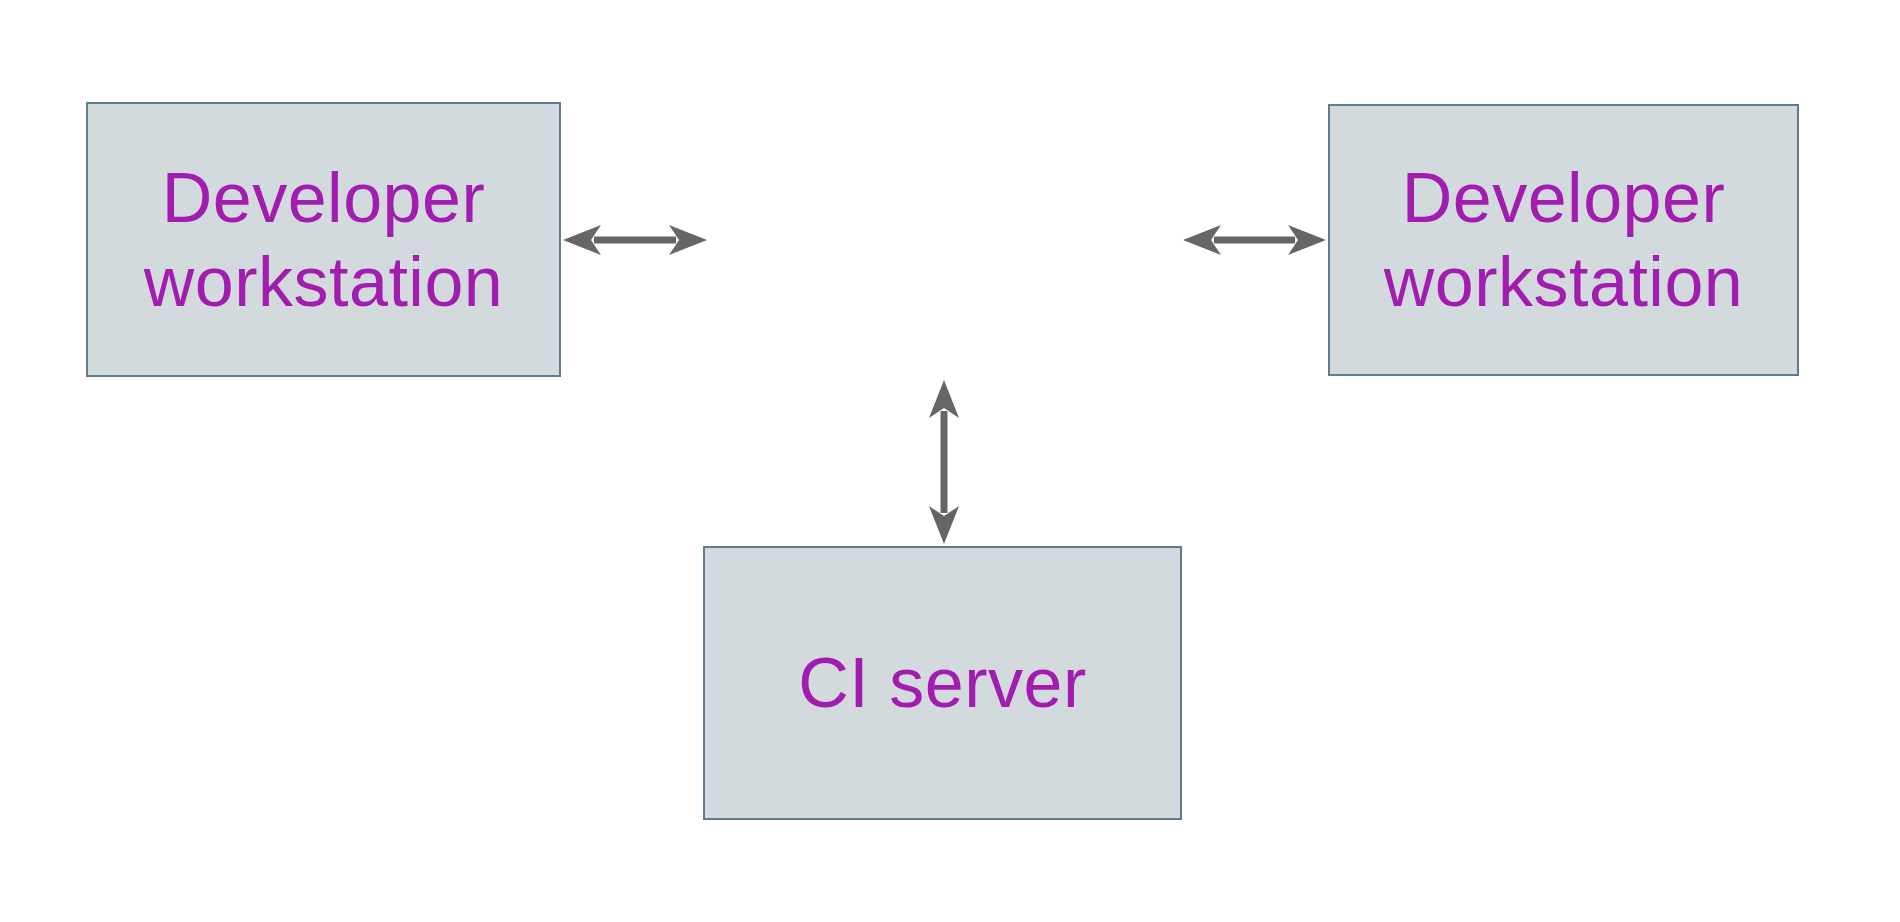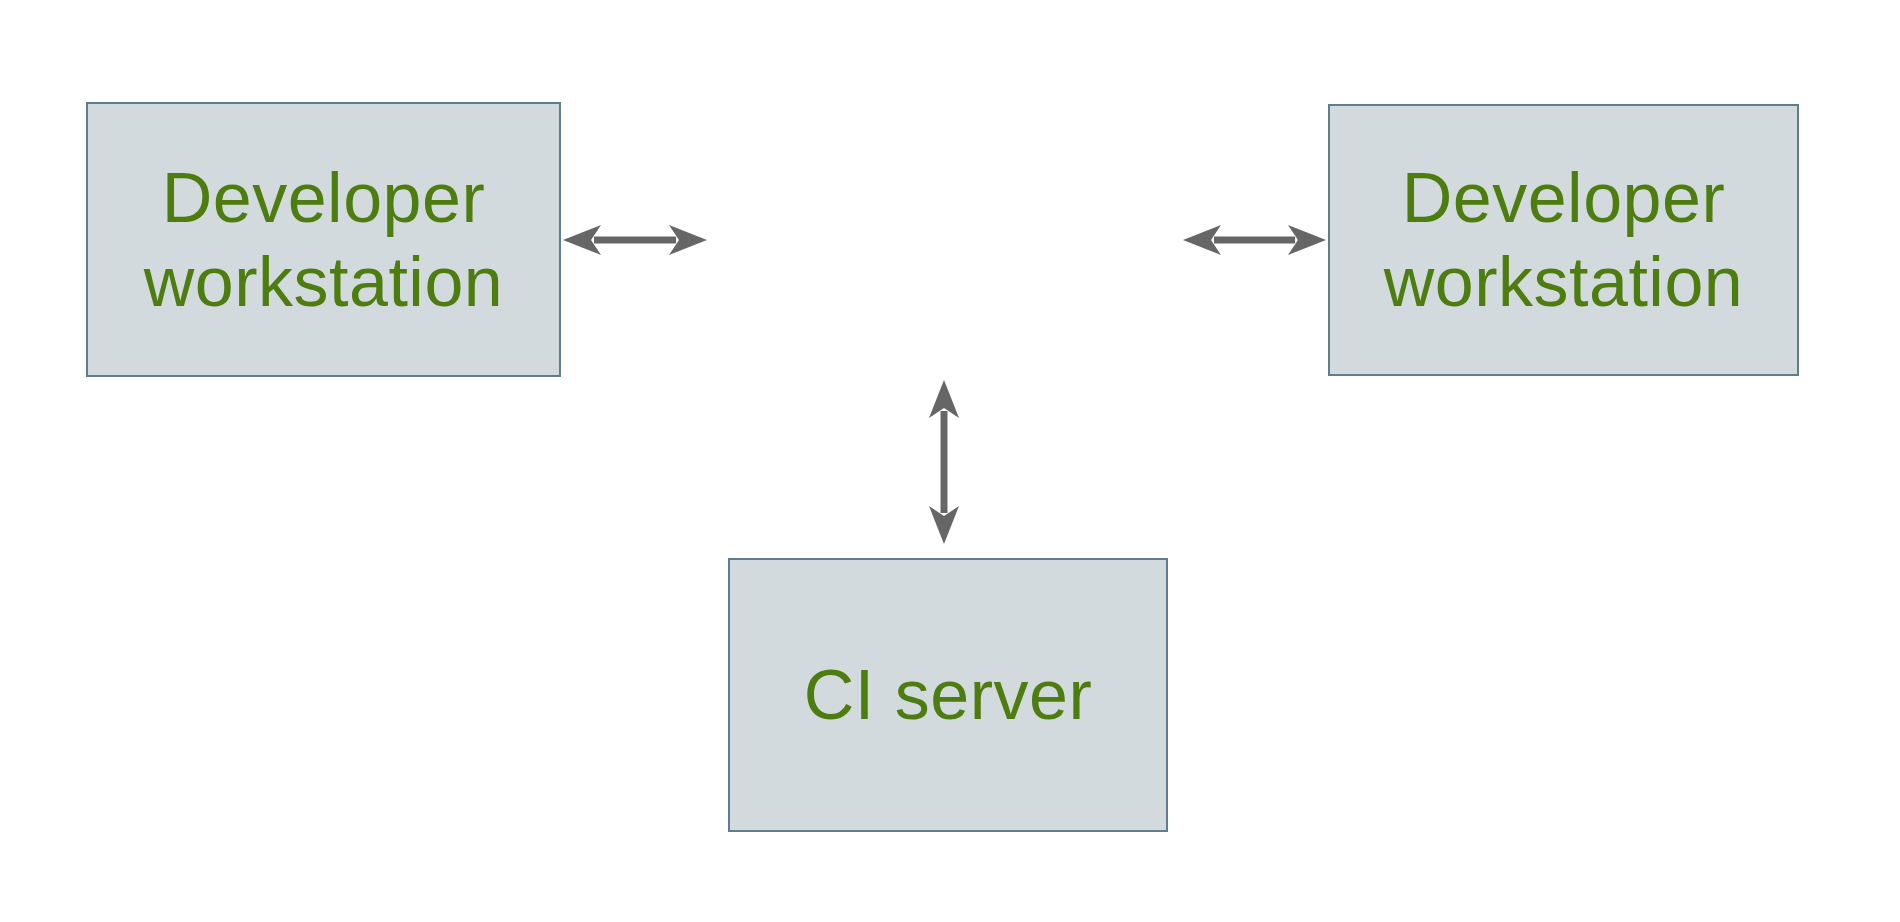--- a/index.html
+++ b/index.html
@@ -20,29 +20,29 @@
     box-sizing: border-box;
     background: #d3dadd;
     border: 2px solid #5f7d8c;
     display: flex;
     align-items: center;
     justify-content: center;
   }
   .node-label {
     font-size: 70px;
     line-height: 84px;
-    color: #4d7c0f;
+    color: #a21caf;
     text-align: center;
     white-space: pre-line;
     letter-spacing: 0.5px;
   }
   #node-dev-left   { left: 86px;   top: 102px; width: 475px; height: 275px; }
   #node-cache      { left: 709px;  top: 103px; width: 472px; height: 274px; }
   #node-dev-right  { left: 1328px; top: 104px; width: 471px; height: 272px; }
-  #node-ci         { left: 728px;  top: 546px; width: 440px; height: 274px; margin-top: 12px; }
+  #node-ci         { left: 703px;  top: 546px; width: 479px; height: 274px; }
   .arrows-layer {
     position: absolute;
     left: 0; top: 0;
     width: 1900px;
     height: 922px;
     pointer-events: none;
   }
 </style>
 </head>
 <body>

